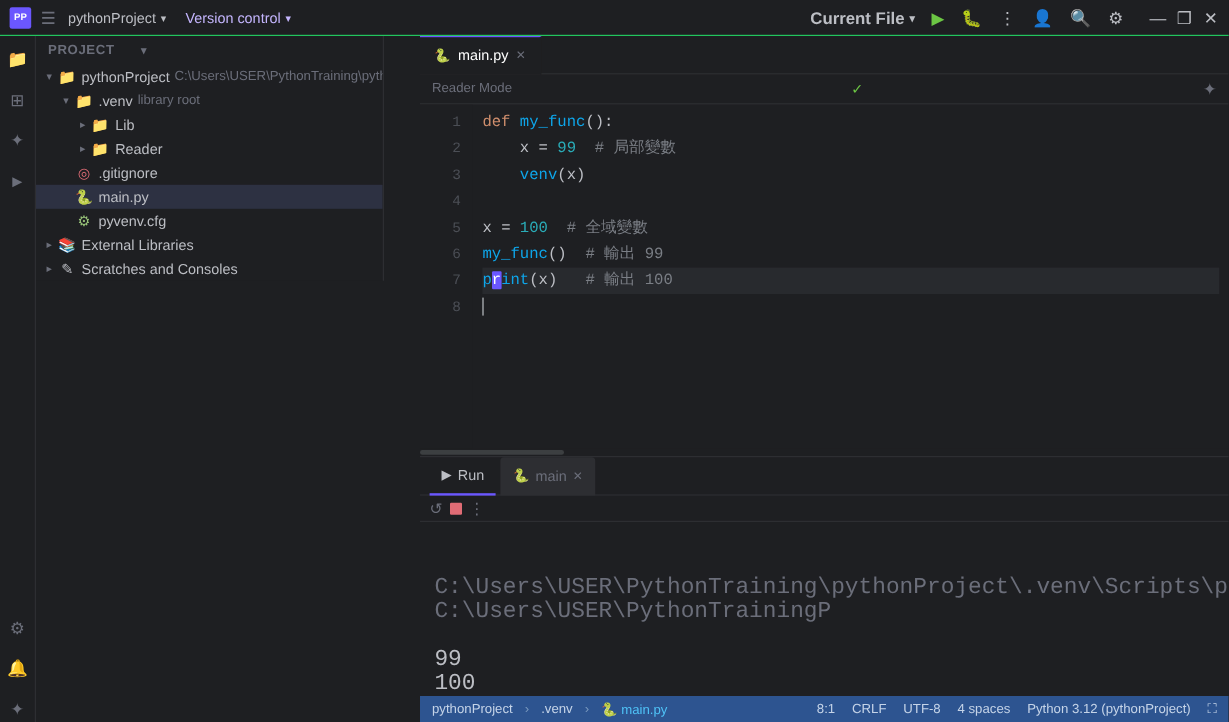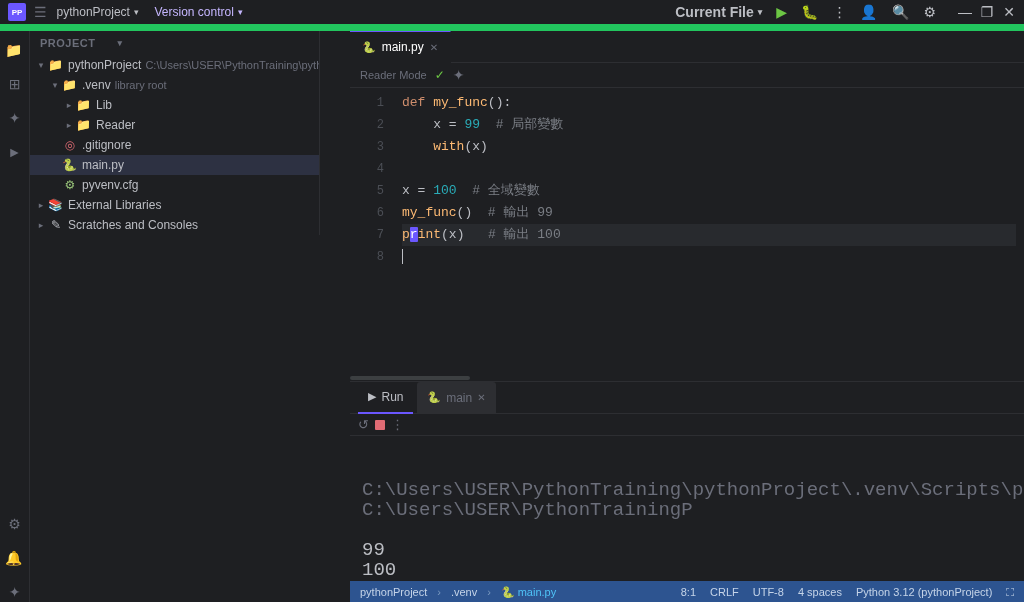--- a/index.html
+++ b/index.html
@@ -1,19 +1,19 @@
 <!DOCTYPE html>
 <html><head>
   <meta charset="utf-8">
   <style>
     * { margin: 0; padding: 0; box-sizing: border-box; }
     body { background: #1e1f22; color: #bcbec4; font-family: 'Segoe UI', sans-serif; font-size: 12px; width: 1024px; height: 602px; overflow: hidden; }
 
     
-    .top-bar { display: flex; align-items: center; background: #1e1f22; height: 30px; padding: 12px 8px; border-bottom: 7px solid #22c55e; }
+    .top-bar { display: flex; align-items: center; background: #1e1f22; height: 30px; padding: 12px 8px; border-bottom: 1px solid #22c55e; }
     .top-bar-logo { width: 18px; height: 18px; background: #6b57ff; border-radius: 2px; display: flex; align-items: center; justify-content: center; font-size: 8px; color: white; font-weight: bold; margin-right: 8px; }
     .project-title { display: flex; align-items: center; gap: 4px; color: #bcbec4; font-size: 12px; margin-right: 16px; }
     .project-title .chevron { font-size: 9px; }
     .version-ctrl { display: flex; align-items: center; gap: 4px; color: #c4b5fd; font-size: 12px; }
     .top-bar-right { margin-left: auto; display: flex; align-items: center; gap: 14px; color: #bcbec4; }
     .top-bar-right span { cursor: pointer; font-size: 14px; }
     .current-file-btn { background: transparent; border: none; color: #bcbec4; font-size: 12px; cursor: pointer; display: flex; align-items: center; gap: 4px; font-weight: bold; }
     .run-btn { color: #6cc644; font-size: 16px; cursor: pointer; }
     .debug-btn { color: #4fc3f7; font-size: 14px; cursor: pointer; }
     .win-controls { display: flex; gap: 8px; margin-left: 8px; }
@@ -44,36 +44,36 @@
 
     
     .tab-bar { display: flex; align-items: center; background: #1e1f22; border-bottom: 1px solid #2d2e32; height: 32px; }
     .tab { display: flex; align-items: center; padding: 0 12px; height: 32px; background: #2d2e32; border-right: 1px solid #1e1f22; cursor: pointer; font-size: 12px; color: #bcbec4; gap: 6px; }
     .tab.active { background: #1e1f22; border-top: 1px solid #6b57ff; color: white; }
     .tab-icon { font-size: 11px; }
     .tab-close { font-size: 10px; color: #6b6e7a; cursor: pointer; }
 
     
     .editor-container { flex: 1; display: flex; flex-direction: column; background: #1e1f22; overflow: hidden; }
-    .editor-toolbar { display: flex; align-items: center; justify-content: flex-start; padding: 4px 10px; border-bottom: 1px solid #2d2e32; gap: 8px; }
+    .editor-toolbar { display: flex; align-items: center; justify-content: space-between; padding: 4px 10px; border-bottom: 1px solid #2d2e32; gap: 8px; }
     .reader-mode-btn { background: transparent; border: none; color: #6b6e7a; font-size: 11px; cursor: pointer; display: flex; align-items: center; gap: 4px; }
     .reader-mode-check { color: #6cc644; font-size: 12px; }
 
     
     .code-editor { flex: 1; display: flex; overflow: hidden; font-family: 'Consolas', 'Courier New', monospace; font-size: 13px; line-height: 22px; }
     .line-numbers { width: 44px; padding: 0 10px; text-align: right; color: #4b4e55; background: #1e1f22; user-select: none; padding-top: 4px; }
     .line-numbers div { line-height: 22px; font-size: 12px; }
     .code-content { flex: 1; padding: 4px 8px; overflow: auto; }
     .code-content::-webkit-scrollbar { height: 4px; }
     .code-content::-webkit-scrollbar-thumb { background: #3c3f41; }
     .code-line { line-height: 22px; white-space: pre; }
 
     
     .kw { color: #cf8e6d; }
-    .fn { color: #fdba74; }
+    .fn { color: #0ea5e9; }
     .var { color: #bcbec4; }
     .num { color: #2aacb8; }
     .comment { color: #7a7e85; }
     .paren { color: #bcbec4; }
     .cursor-line { background: #282a2e; }
 
     
     .bottom-panel { height: 200px; background: #1e1f22; border-top: 1px solid #2d2e32; display: flex; flex-direction: column; }
     .bottom-panel-tabs { display: flex; align-items: center; padding: 0 8px; border-bottom: 1px solid #2d2e32; height: 32px; gap: 4px; }
     .bottom-tab { display: flex; align-items: center; padding: 0 10px; height: 32px; font-size: 12px; color: #6b6e7a; cursor: pointer; gap: 5px; }
@@ -244,21 +244,21 @@
           <div>3</div>
           <div>4</div>
           <div>5</div>
           <div>6</div>
           <div>7</div>
           <div>8</div>
         </div>
         <div class="code-content">
           <div class="code-line"><span class="kw">def</span> <span class="fn">my_func</span><span class="paren">():</span></div>
           <div class="code-line">    <span class="var">x</span> = <span class="num">99</span>  <span class="comment"># 局部變數</span></div>
-          <div class="code-line">    <span class="fn">with</span><span class="paren">(</span><span class="var">x</span><span class="paren">)</span></div>
+          <div class="code-line">    <span class="fn">venv</span><span class="paren">(</span><span class="var">x</span><span class="paren">)</span></div>
           <div class="code-line">&nbsp;</div>
           <div class="code-line"><span class="var">x</span> = <span class="num">100</span>  <span class="comment"># 全域變數</span></div>
           <div class="code-line"><span class="fn">my_func</span><span class="paren">()</span>  <span class="comment"># 輸出 99</span></div>
           <div class="code-line cursor-line"><span class="fn">p</span><span style="background:#6b57ff;color:white;border-radius:1px;">r</span><span class="fn">int</span><span class="paren">(</span><span class="var">x</span><span class="paren">)</span>   <span class="comment"># 輸出 100</span></div>
           <div class="code-line"><span style="border-left:1px solid #bcbec4;">&nbsp;</span></div>
         </div>
       </div>
 
       <div class="scrollbar-area">
         <div class="scrollbar-thumb"></div>

